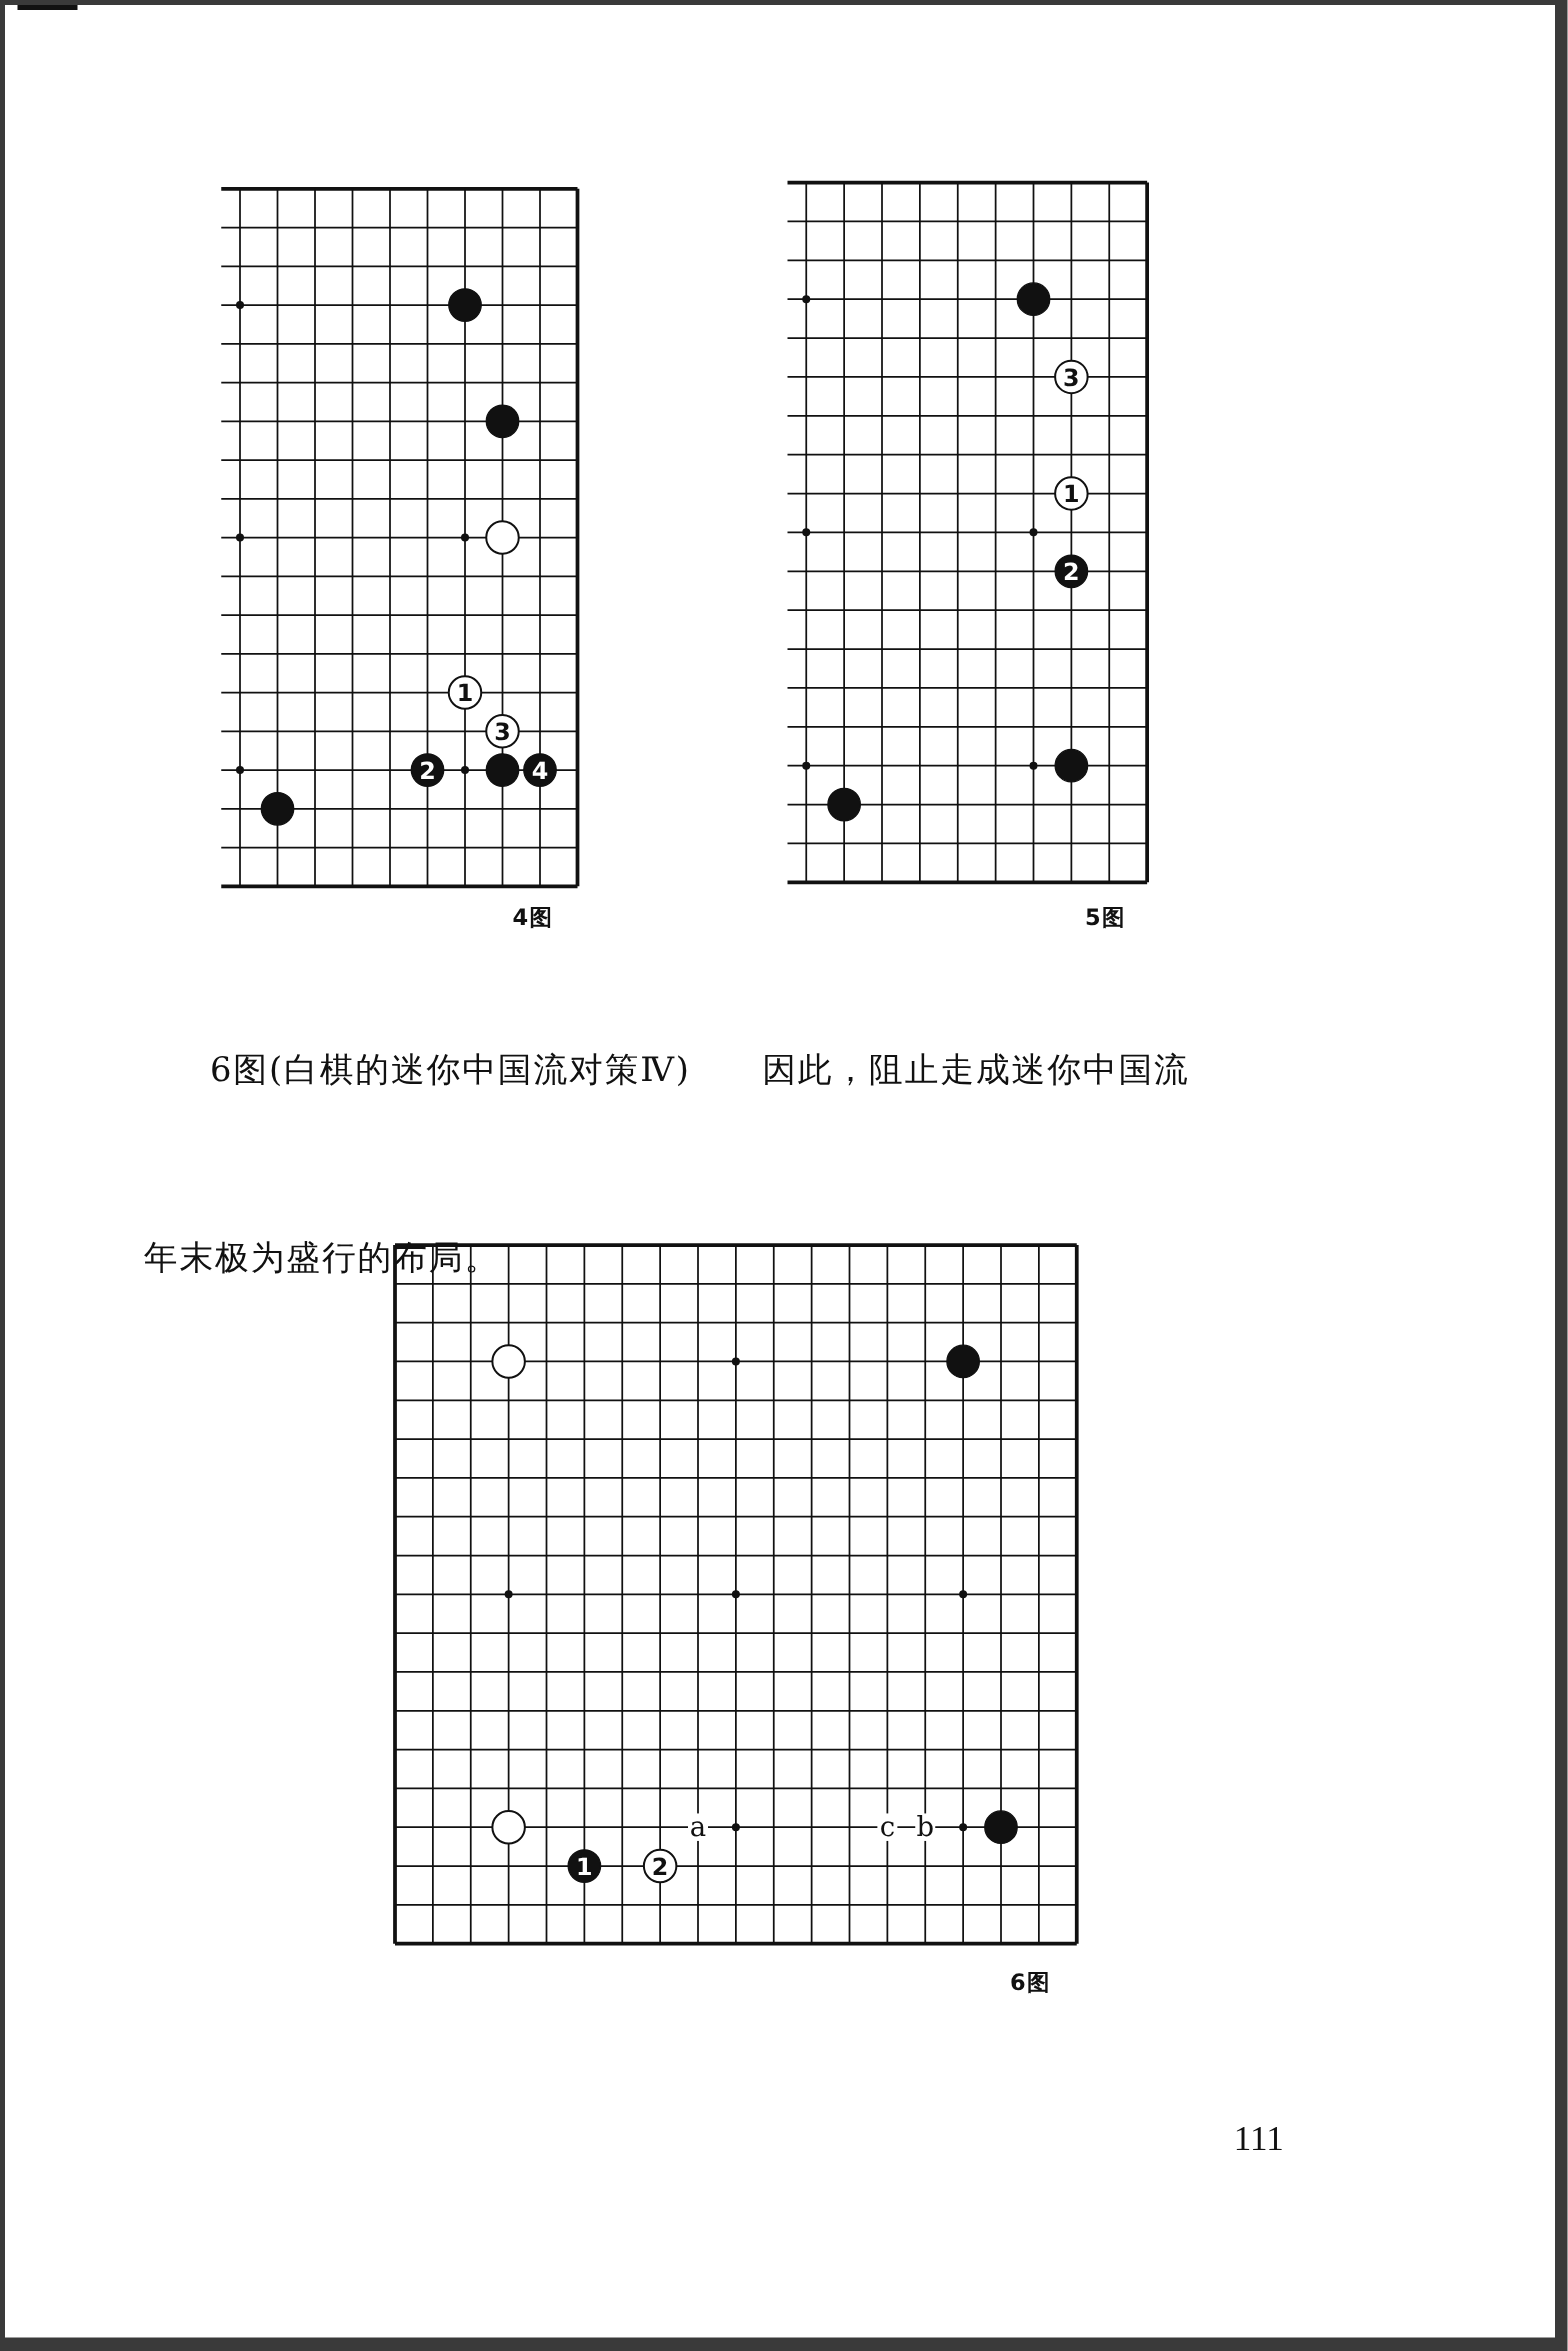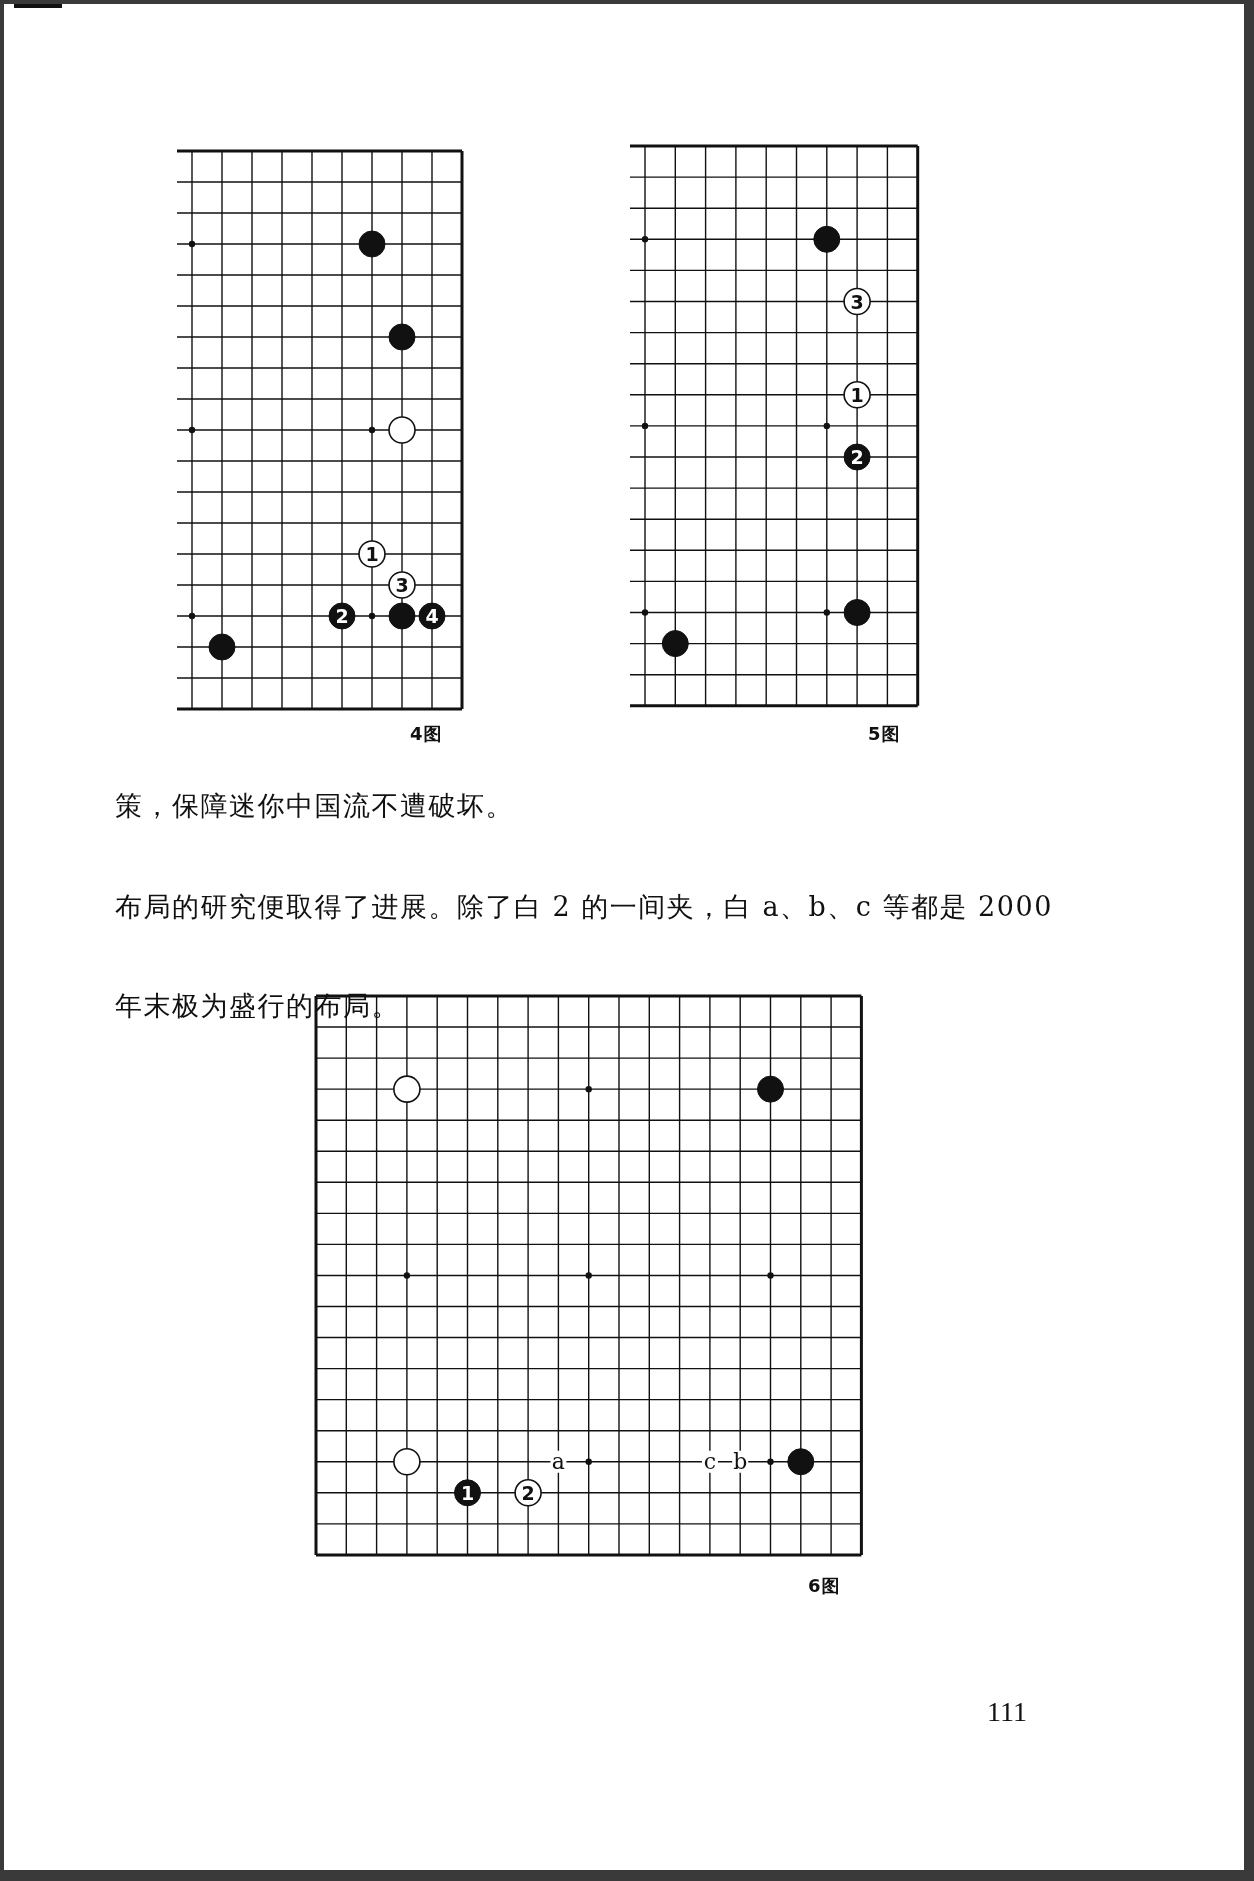--- a/index.html
+++ b/index.html
@@ -168,22 +168,21 @@
             <circle cx="212.1" cy="466.5" r="13" fill="#111111" stroke="#111111" stroke-width="1"></circle>
           </g>
           <g>
             <circle cx="30.3" cy="497.6" r="13" fill="#111111" stroke="#111111" stroke-width="1"></circle>
           </g>
         </g>
       </svg>
     </div>
   <div class="caption" id="cap-fig5" style="left: 864px; top: 718px; text-align: center;">5图</div>
 
-  <div class="text-line" style="top:784px;">策，保障迷你中国流不遭破坏。</div>
-  <div class="text-line" style="top:885px;">布局的研究便取得了进展。除了白 2 的一间夹，白 a、b、c 等都是 2000</div>
+  <div class="text-line indent" style="top:834px;">6图(白棋的迷你中国流对策Ⅳ)　　因此，阻止走成迷你中国流</div>
   <div class="text-line" style="top:936px;margin-top:48px;">年末极为盛行的布局。</div>
 
   <div class="board" id="board-fig6" style="left: 292px; top: 972px;">
       <svg width="585.4" height="598.9">
         <g transform="translate(20,20)">
           <line x1="0" y1="0" x2="545.4" y2="0" stroke="#111111" stroke-width="3"></line>
           <line x1="0" y1="31.05" x2="545.4" y2="31.05" stroke="#111111" stroke-width="1.4"></line>
           <line x1="0" y1="62.1" x2="545.4" y2="62.1" stroke="#111111" stroke-width="1.4"></line>
           <line x1="0" y1="93.15" x2="545.4" y2="93.15" stroke="#111111" stroke-width="1.4"></line>
           <line x1="0" y1="124.2" x2="545.4" y2="124.2" stroke="#111111" stroke-width="1.4"></line>

